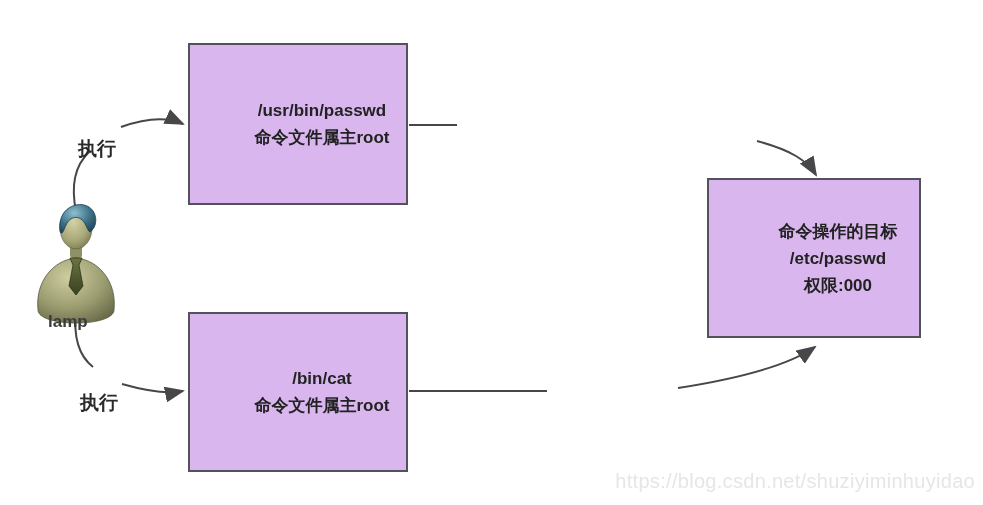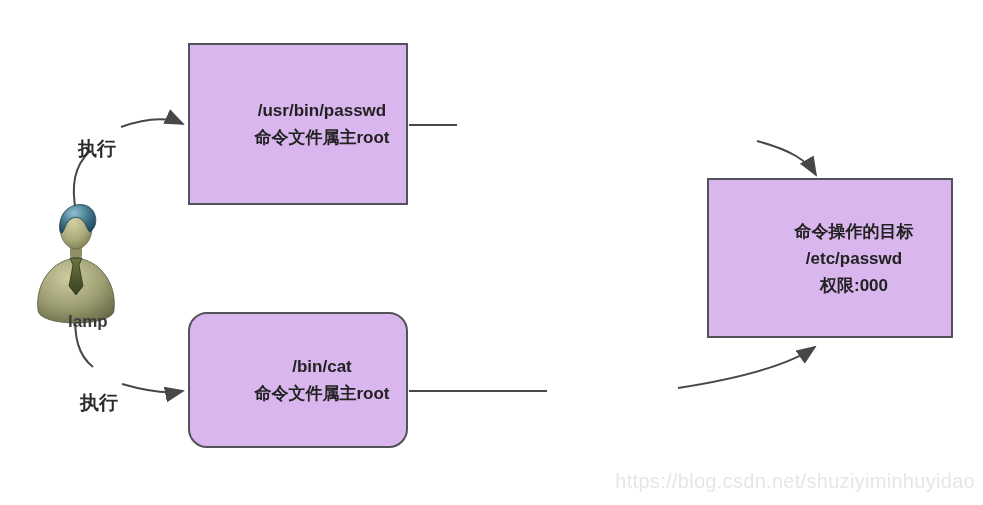--- a/index.html
+++ b/index.html
@@ -15,31 +15,31 @@
   }
   .arrows{position:absolute;left:0;top:0;width:983px;height:505px;pointer-events:none;}
   .arrows path{stroke:var(--arrow);stroke-width:2;fill:none;}
   .arrows .head{fill:var(--arrow);stroke:none;}
   .node{
     position:absolute;background:var(--box-fill);border:2px solid var(--box-border);
     display:flex;flex-direction:column;align-items:center;justify-content:center;
     text-align:center;font-size:17px;font-weight:700;line-height:27px;color:#222;padding-left:48px;
   }
   .node-passwd{left:188px;top:43px;width:220px;height:162px;}
-  .node-cat{left:188px;top:312px;width:220px;height:136px;border-radius:19px;}
-  .node-shadow{left:707px;top:178px;width:246px;height:160px;}
+  .node-cat{left:188px;top:312px;width:220px;height:160px;}
+  .node-shadow{left:707px;top:178px;width:214px;height:160px;}
   .edge-label{
     position:absolute;font-size:18px;font-weight:700;color:#2a2a2a;white-space:nowrap;margin-top:24px;
   }
   .exec-top{left:78px;top:112px;font-size:19px;}
   .exec-bottom{left:80px;top:366px;font-size:19px;}
   .label-suid{left:458px;top:111px;}
   .label-lampuser{left:549px;top:377px;}
   .actor-label{
-    position:absolute;left:48px;top:312px;font-size:17px;font-weight:700;color:#3b3b3b;margin-left:20px;
+    position:absolute;left:48px;top:312px;font-size:17px;font-weight:700;color:#3b3b3b;
   }
   .avatar{position:absolute;left:26px;top:198px;width:104px;height:126px;}
   .watermark{
     position:absolute;right:8px;top:470px;font-size:20px;color:var(--watermark);
     letter-spacing:.3px;
   }
 </style>
 </head>
 <body>
 

